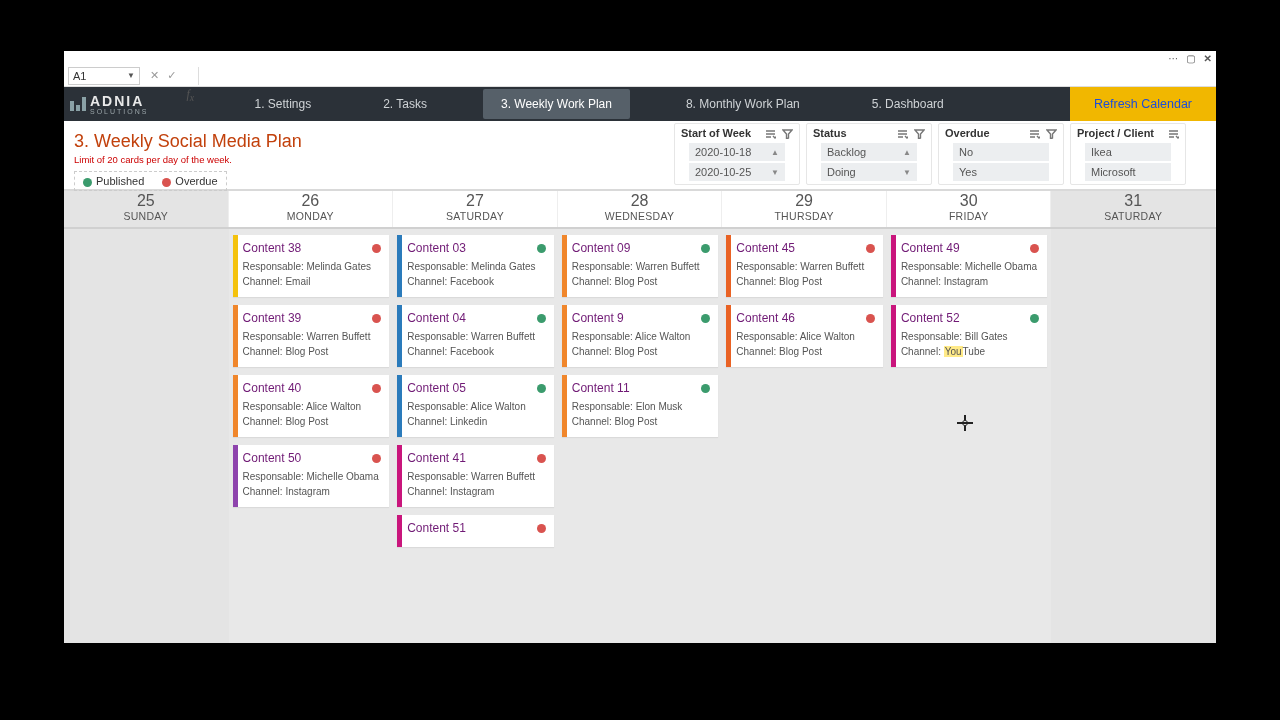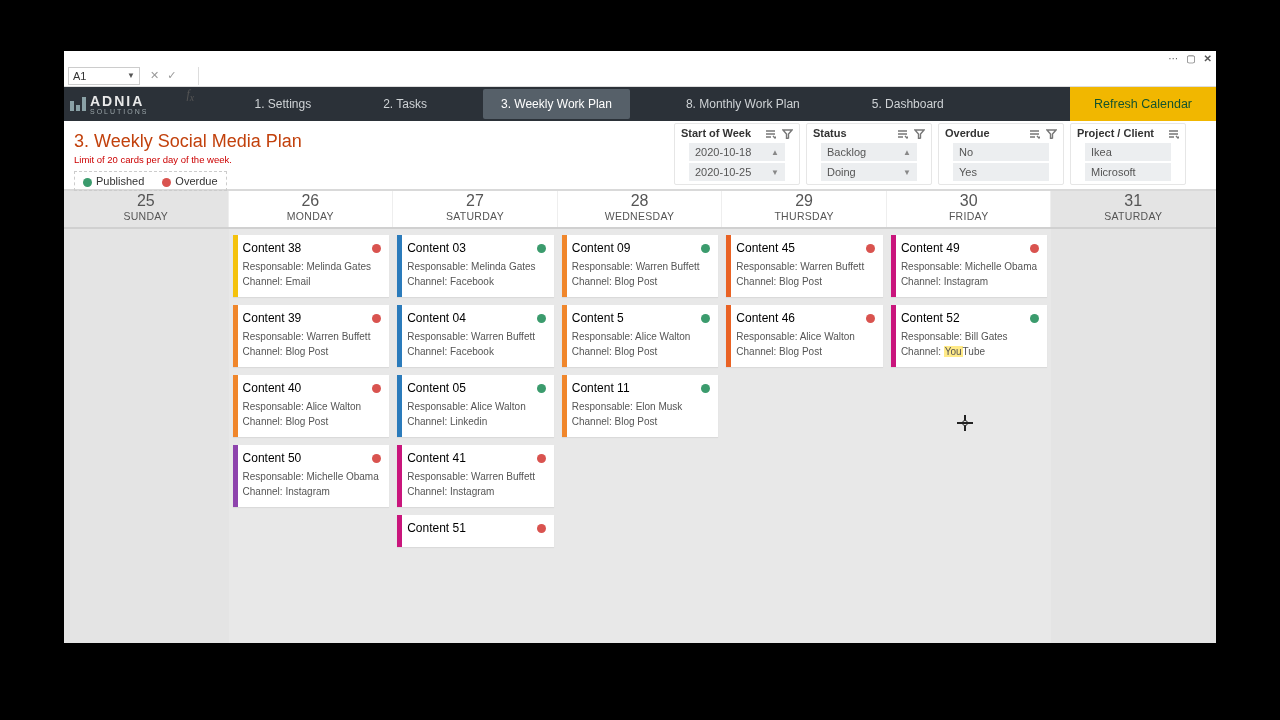--- a/index.html
+++ b/index.html
@@ -22,21 +22,21 @@
   .logo { display:flex; align-items:center; gap:4px; padding:0 10px 0 6px; height:100%; }
   .logo-bars { display:flex; gap:2px; align-items:flex-end; }
   .logo-bars i { display:block; width:4px; background:#8aa1a6; }
   .logo-bars i:nth-child(1){height:10px} .logo-bars i:nth-child(2){height:6px} .logo-bars i:nth-child(3){height:14px}
   .logo-text { display:flex; flex-direction:column; line-height:1; }
   .logo-text b { font-size:14px; letter-spacing:2px; color:#e9e9e9;}
   .logo-text small { font-size:7px; letter-spacing:2px; color:#9aa4a8;}
   .ribbon-tabs { display:flex; height:100%; align-items:center; margin-left: 80px; gap: 40px; font-size:12px; }
   .ribbon-tab { padding: 8px 16px; cursor:pointer; color:#cfd3d6;}
   .ribbon-tab.active { background:#566069; color:#fff; border-radius:2px; padding:8px 18px;}
-  .refresh-btn { margin-left:auto; height:100%; background:#f1b700; color:#14532d; display:flex; align-items:center; padding:0 24px; font-weight:500; cursor:pointer; font-size:12.5px;}
+  .refresh-btn { margin-left:auto; height:100%; background:#f1b700; color:#1d4ed8; display:flex; align-items:center; padding:0 24px; font-weight:500; cursor:pointer; font-size:12.5px;}
 
   .filter-row { height: 70px; border-bottom: 2px solid #d9d9d9; display:flex; padding: 2px 4px 4px 4px; gap:6px; background:#fff; }
   .title-block { flex:0 0 auto; padding: 8px 0 0 6px; width: 600px; }
   .page-title { font-size:18px; color:#c2410c; font-weight:400; }
   .limit-note { color:#c00; font-size:9.5px; margin-top:2px;}
   .legend { display:flex; gap:18px; margin-top:6px; font-size:11px; align-items:center; border:1px dashed #ccc; padding:3px 8px; width:fit-content;}
   .legend .dot { width:9px; height:9px; border-radius:50%; display:inline-block; margin-right:4px; vertical-align:middle;}
   .dot.green{background:#3b9b6d;} .dot.red{background:#d9534f;}
 
   .filter-box { border:1px solid #e6e6e6; border-radius:2px; padding:2px 4px; display:flex; flex-direction:column; min-width:0;}
@@ -52,21 +52,21 @@
   .day-num { font-size:16px; font-weight:400; color:#555;}
   .day-name { font-size:10.5px; color:#555; letter-spacing:.3px;}
 
   .board { display:flex; height: calc(100% - 14px - 22px - 34px - 70px - 38px); background:#e5e5e5; overflow:hidden;}
   .day-col { flex:1 1 0; min-width:0; padding:6px 4px; display:flex; flex-direction:column; gap:8px; overflow:hidden;}
   .day-col.dim { background:#e4e4e4; }
   .day-col.norm { background:#e8e8e8; }
 
   .card { background:#fff; position:relative; padding:6px 8px 6px 10px; font-size:11px; color:#444; box-shadow:0 1px 1px rgba(0,0,0,.06);}
   .card .stripe { position:absolute; left:0; top:0; bottom:0; width:5px;}
-  .card .title { font-size:12px; color:#000000; margin-bottom:6px; display:flex; justify-content:space-between; align-items:center;}
+  .card .title { font-size:12px; color:#701a75; margin-bottom:6px; display:flex; justify-content:space-between; align-items:center;}
   .card .status-dot { width:9px; height:9px; border-radius:50%; }
   .card .line { font-size:10px; color:#555; margin:4px 0; }
   .card .hl { background:#ffea88; padding:0 1px;}
   .stripe.yellow{background:#f4c20d;} .stripe.orange{background:#f0862b;} .stripe.purple{background:#8e44ad;}
   .stripe.magenta{background:#c9157c;} .stripe.blue{background:#2b7bbb;} .stripe.dorange{background:#e96224;}
 
   .cursor-cross { position:absolute; width:16px; height:16px; pointer-events:none; }
   .cursor-cross:before, .cursor-cross:after { content:''; position:absolute; background:#222; }
   .cursor-cross:before { left:7px; top:0; width:2px; height:16px; }
   .cursor-cross:after  { top:7px; left:0; height:2px; width:16px; }
@@ -337,21 +337,21 @@
             <div class="title">
               <span>Content 09</span>
               <span class="status-dot" style="background:#3b9b6d"></span>
             </div>
             <div class="line">Responsable: Warren Buffett</div>
             <div class="line">Channel: Blog Post</div>
           </div>
           <div class="card">
             <div class="stripe orange"></div>
             <div class="title">
-              <span>Content 5</span>
+              <span>Content 9</span>
               <span class="status-dot" style="background:#3b9b6d"></span>
             </div>
             <div class="line">Responsable: Alice Walton</div>
             <div class="line">Channel: Blog Post</div>
           </div>
           <div class="card">
             <div class="stripe orange"></div>
             <div class="title">
               <span>Content 11</span>
               <span class="status-dot" style="background:#3b9b6d"></span>

